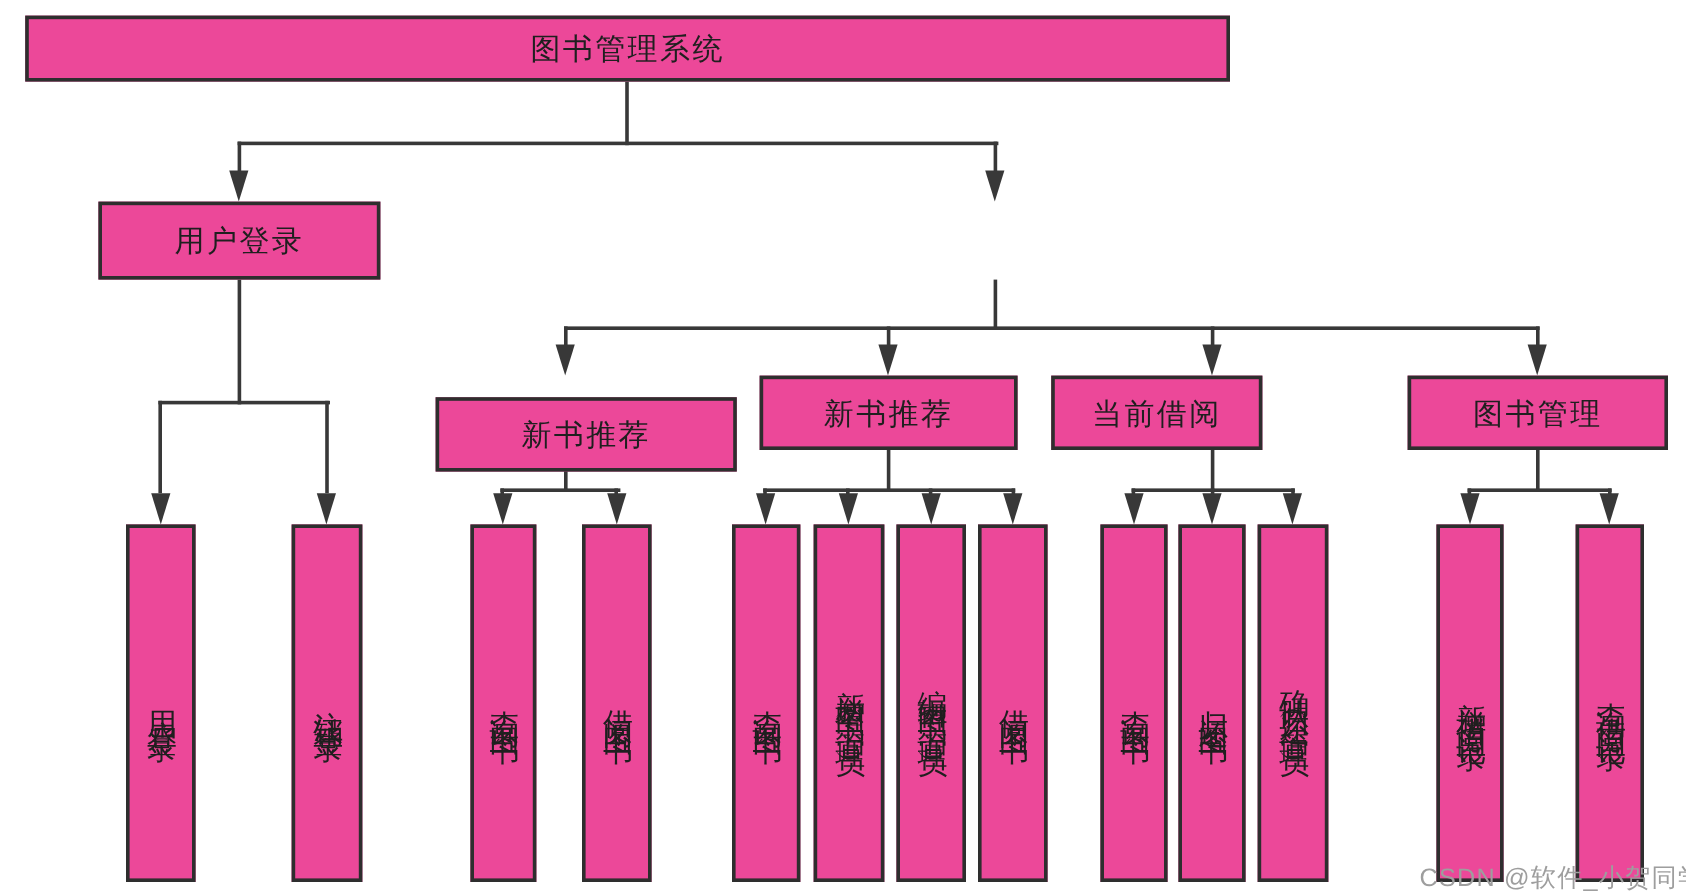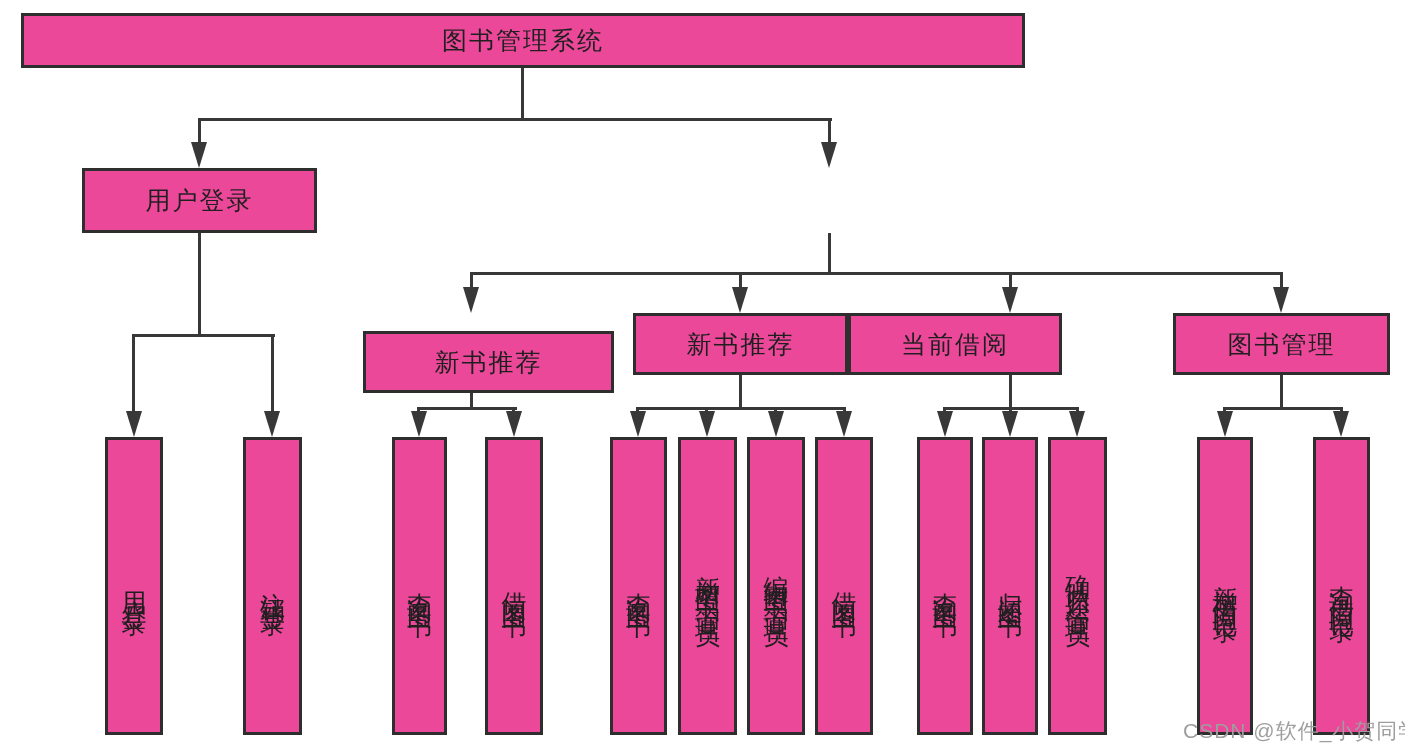--- a/index.html
+++ b/index.html
@@ -102,21 +102,21 @@
   <div class="arrow" style="left:1002px;top:287px"></div>
   <div class="vline" style="left:1280px;top:272px;height:17px"></div>
   <div class="arrow" style="left:1273px;top:287px"></div>
 
   <div class="node h" style="left:363px;top:331px;width:251px;height:62px">
     <span>新书推荐</span>
   </div>
   <div class="node h" style="left:633px;top:313px;width:215px;height:62px">
     <span>新书推荐</span>
   </div>
-  <div class="node h" style="left:848px;top:313px;width:214px;height:62px">
+  <div class="node h" style="left:876px;top:313px;width:176px;height:62px">
     <span>当前借阅</span>
   </div>
   <div class="node h" style="left:1173px;top:313px;width:217px;height:62px">
     <span>图书管理</span>
   </div>
 
   <div class="vline" style="left:470px;top:375px;height:35px"></div>
   <div class="hline" style="left:417px;top:407px;width:100px"></div>
   <div class="vline" style="left:417px;top:407px;height:8px"></div>
   <div class="arrow" style="left:411px;top:411px"></div>

